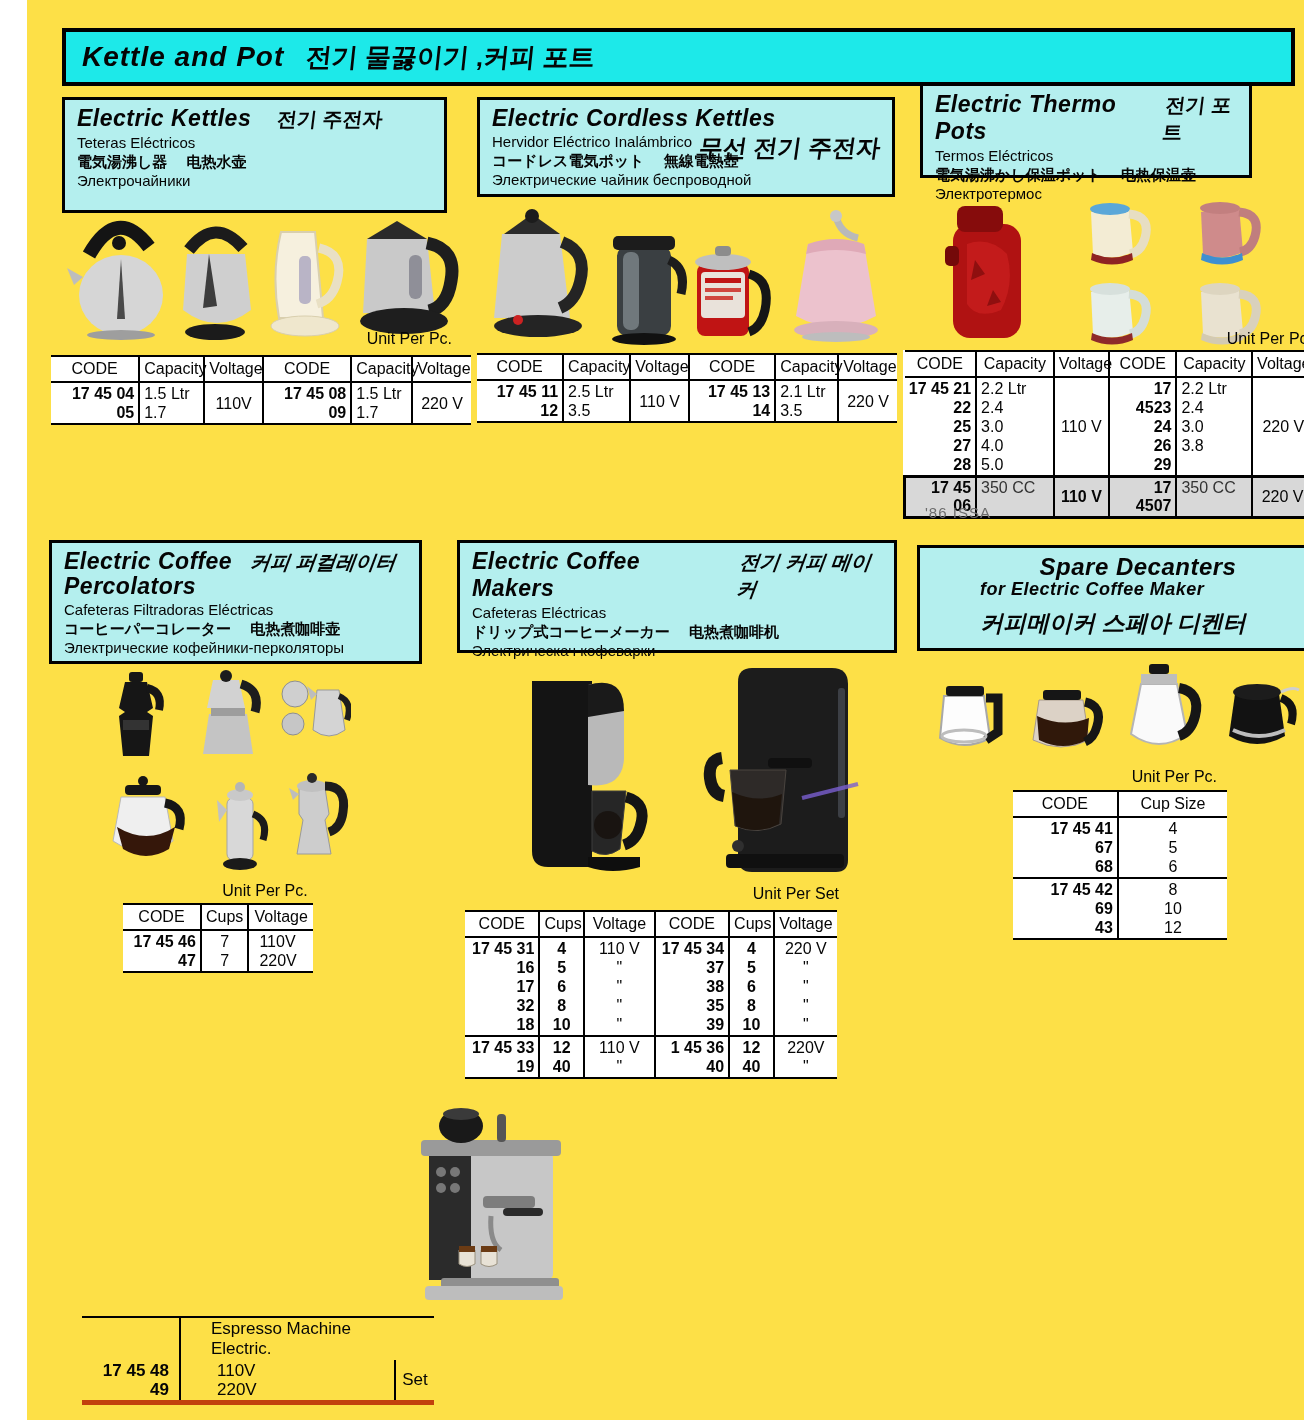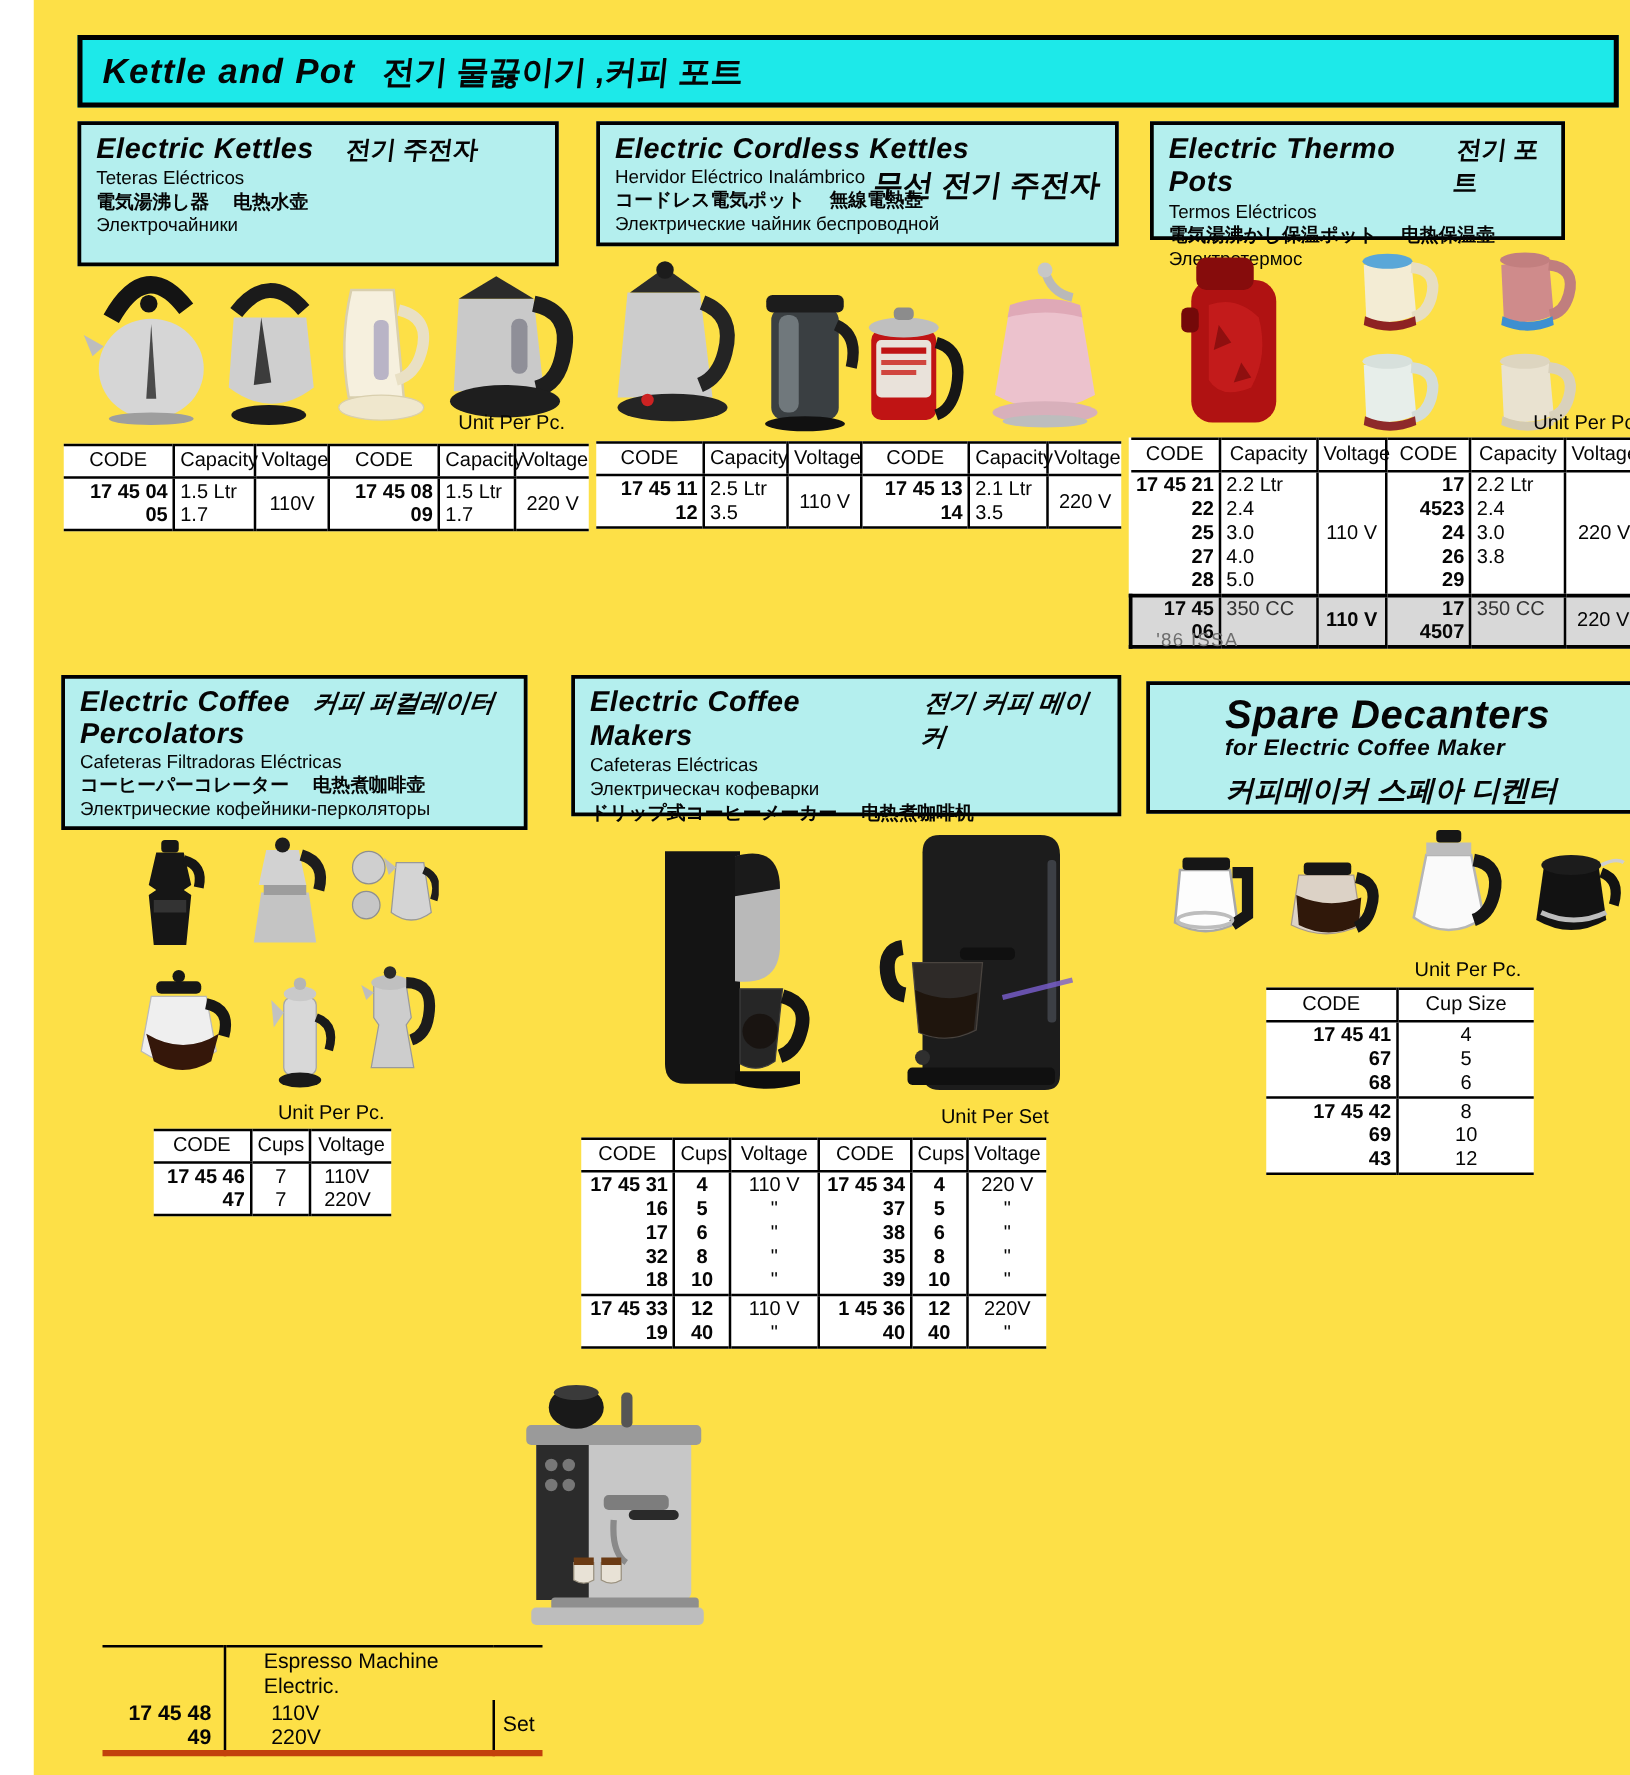--- a/index.html
+++ b/index.html
@@ -198,21 +198,21 @@
       <td class="volt pre">110 V</td>
       <td class="code pre">17 45 13
 14</td>
       <td class="cap pre">2.1 Ltr
 3.5</td>
       <td class="volt pre">220 V</td>
     </tr>
       </tbody>
   </table>
 
-  <div class="panel" style="left:893px;top:97px;width:332px;height:95px;">
+  <div class="panel" style="left:893px;top:83px;width:332px;height:95px;">
     <div class="trow">
       <span class="t-en">Electric Thermo Pots</span>
       <span class="t-ko">전기 포트</span>
     </div>
     <div class="sub">Termos Eléctricos</div>
     <div class="sub cjk">電気湯沸かし保温ポット　 电热保温壶</div>
     <div class="sub">Электротермос</div>
   </div>
 
   <svg class="img" style="left:900px;top:194px;" width="115" height="152" viewBox="0 0 115 152">
@@ -381,22 +381,22 @@
     </tr>
       </tbody>
   </table>
 
   <div class="panel" style="left:430px;top:540px;width:440px;height:113px;">
     <div class="trow" style="gap:22px;">
       <span class="t-en">Electric Coffee Makers</span>
       <span class="t-ko" style="font-style:italic;">전기 커피 메이커</span>
     </div>
     <div class="sub">Cafeteras Eléctricas</div>
+    <div class="sub cjk">ドリップ式コーヒーメーカー　 电热煮咖啡机</div>
     <div class="sub">Электрическач кофеварки</div>
-    <div class="sub cjk">ドリップ式コーヒーメーカー　 电热煮咖啡机</div>
   </div>
 
   <svg class="img" style="left:465px;top:665px;" width="190" height="215" viewBox="0 0 190 215">
     <path d="M40 16 h60 v186 h-44 q-16 0 -16 -16 z" fill="#141414"></path>
     <path d="M96 20 q34 -8 36 28 v46 q-2 30 -36 26 z" fill="#b9b9b9"></path>
     <path d="M96 20 q36 -10 36 26 l-36 6 z" fill="#1a1a1a"></path>
     <path d="M100 126 h34 l-6 58 q-14 10 -28 2 z" fill="#262626" stroke="#3c3c3c"></path>
     <circle cx="116" cy="160" r="14" fill="#16100c" opacity=".8"></circle>
     <path d="M134 132 q22 6 14 30 q-4 14 -16 18" stroke="#141414" stroke-width="11" fill="none"></path>
     <path d="M96 192 h52 v10 q-28 8 -52 0 z" fill="#0e0e0e"></path>
@@ -477,21 +477,21 @@
 40</td>
         <td class="volt-top pre" style="font-weight:bold;">12
 40</td>
         <td class="volt-top pre">220V
 "</td>
       </tr>
     </tbody>
   </table>
 
   <div class="panel" style="left:890px;top:545px;width:394px;height:106px;padding-left:60px;">
-    <div class="t-en" style="font-size:32px;">Spare Decanters</div>
+    <div class="t-en" style="font-size:24px;text-align:center;">Spare Decanters</div>
     <div class="t-en" style="font-size:18px;margin-top:-2px;">for Electric Coffee Maker</div>
     <div style="font-size:23px;font-weight:bold;font-style:italic;margin-top:8px;">커피메이커 스페아 디켄터</div>
   </div>
 
   <svg class="img" style="left:895px;top:678px;" width="92" height="78" viewBox="0 0 92 78">
     <path d="M22 18 h40 l6 42 q-26 14 -50 0 z" fill="#fdfdfd" stroke="#a8a8a8" stroke-width="2"></path>
     <rect x="24" y="8" width="38" height="10" rx="3" fill="#161616"></rect>
     <path d="M64 20 h12 v34 l-12 8" stroke="#161616" stroke-width="9" fill="none"></path>
     <ellipse cx="42" cy="58" rx="22" ry="6" fill="none" stroke="#bdbdbd" stroke-width="3"></ellipse>
   </svg>

